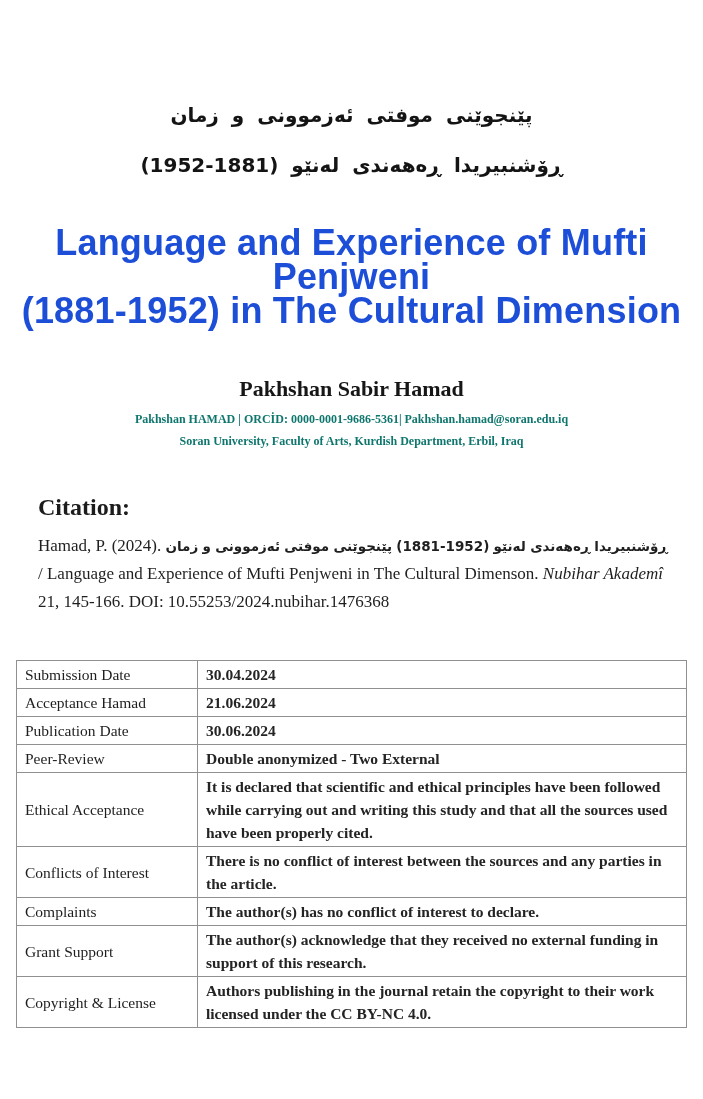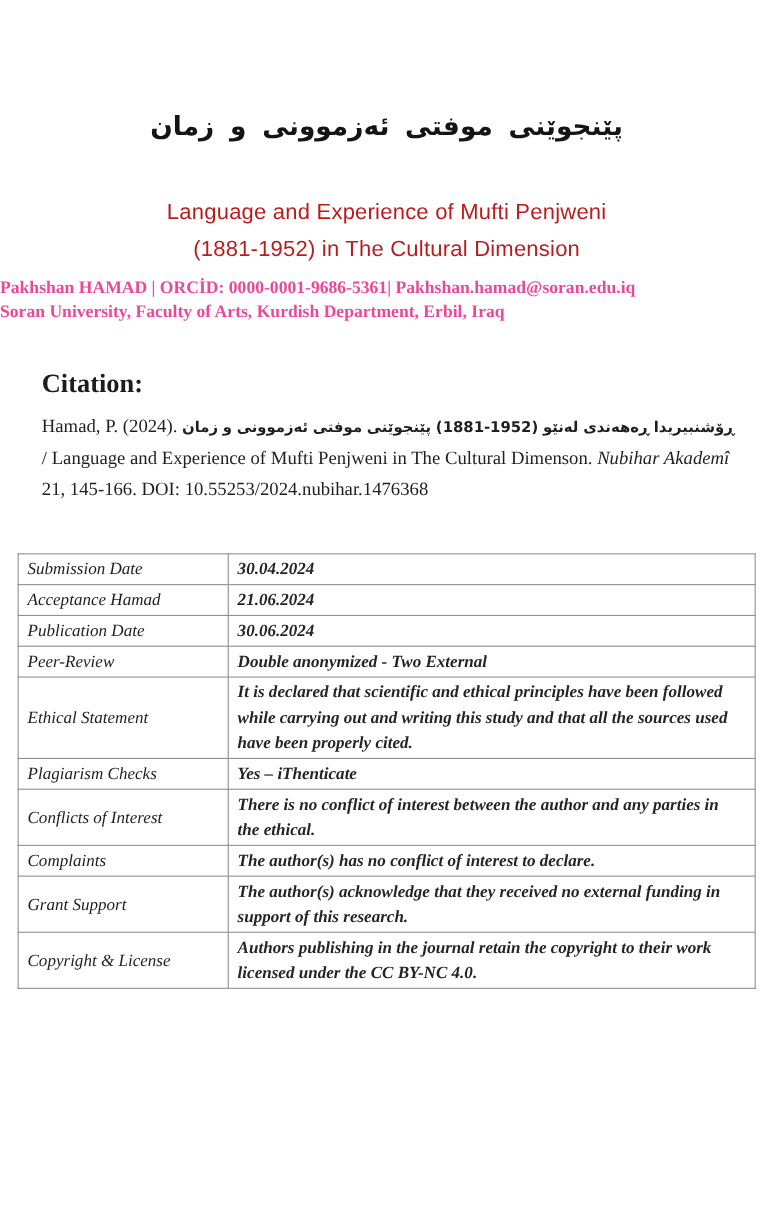--- a/index.html
+++ b/index.html
@@ -11,50 +11,51 @@
     overflow: hidden;
   }
   .page { width: 703px; height: 1099px; background: #fff; }
 
   
   .kurdish-title {
     margin-top: 90px;
     text-align: center;
     font-family: "DejaVu Sans", sans-serif;
     font-weight: 700;
-    font-size: 24px;
+    font-size: 20px;
     color: #141414;
   }
   .k-line { line-height: 50px; }
   .k-line .tok { margin: 0 3px; }
 
   
   .en-title {
     margin: 36px 0 0 0;
     text-align: center;
     font-family: "Liberation Sans", sans-serif;
-    font-weight: 400;
-    font-size: 20px;
+    font-weight: 700;
+    font-size: 36px;
     line-height: 34px;
-    color: #b91c1c;
+    color: #1d4ed8;
     letter-spacing: 0.2px;
   }
 
   
   .author-name {
     margin-top: 48px;
     text-align: center;
     font-size: 22px;
     font-weight: 700;
     color: #161616;
   }
   .author-meta, .author-aff {
-    font-size: 16px;
+    text-align: center;
+    font-size: 12px;
     font-weight: 700;
-    color: #ec4899;
+    color: #0f766e;
     line-height: 21px;
   }
   .author-meta { margin-top: 7px; }
   .author-aff  { margin-top: 1px; }
 
   
   .citation-label {
     margin: 42px 0 0 38px;
     font-size: 24px;
     font-weight: 700;
@@ -75,48 +76,53 @@
   
   .info-table {
     width: 671px;
     margin: 44px 0 0 16px;
     border-collapse: collapse;
     font-size: 15.5px;
     color: #222222;
   }
   .info-table td {
     border: 1px solid #909090;
-    padding: 2px 10px 2px 8px;
+    padding: 2px 0 2px 8px;
     vertical-align: middle;
     line-height: 23px;
-    font-style: italic;
   }
   .info-table td.lbl { width: 172px; font-weight: 400; color: #1e1e1e; }
   .info-table td.val { font-weight: 700; color: #242424; }
   .info-table .b { font-weight: 700; }
 </style>
 </head>
 <body>
 
 <div class="page">
 
   <div class="kurdish-title">
     <div class="k-line"><span class="tok" dir="rtl">زمان</span>
       <span class="tok" dir="rtl">و</span>
       <span class="tok" dir="rtl">ئەزموونی</span>
       <span class="tok" dir="rtl">موفتی</span>
       <span class="tok" dir="rtl">پێنجوێنی</span>
     </div>
+    <div class="k-line"><span class="tok">(1952-1881)</span>
+      <span class="tok" dir="rtl">لەنێو</span>
+      <span class="tok" dir="rtl">ڕەهەندی</span>
+      <span class="tok" dir="rtl">ڕۆشنبیریدا</span>
+    </div>
   </div>
 
   <h1 class="en-title">
     <span>Language and Experience of Mufti Penjweni</span><br>
     <span>(1881-1952) in The Cultural Dimension</span>
   </h1>
 
+  <div class="author-name">Pakhshan Sabir Hamad</div>
   <div class="author-meta">Pakhshan HAMAD | ORCİD: 0000-0001-9686-5361| Pakhshan.hamad@soran.edu.iq</div>
   <div class="author-aff">Soran University, Faculty of Arts, Kurdish Department, Erbil, Iraq</div>
 
   <div class="citation-label">Citation:</div>
 
   <p class="citation">
     <span>Hamad, P. (2024).</span>
     <span class="kd" dir="rtl">زمان</span>
     <span class="kd" dir="rtl">و</span>
     <span class="kd" dir="rtl">ئەزموونی</span>
@@ -143,30 +149,26 @@
       </tr>
       <tr>
         <td class="lbl">Publication Date</td>
         <td class="val">30.06.2024</td>
       </tr>
       <tr>
         <td class="lbl">Peer-Review</td>
         <td class="val">Double anonymized - Two External</td>
       </tr>
       <tr>
-        <td class="lbl">Ethical Statement</td>
+        <td class="lbl">Ethical Acceptance</td>
         <td class="val">It is declared that scientific and ethical principles have been followed while carrying out and writing this study and that all the sources used have been properly cited.</td>
       </tr>
       <tr>
-        <td class="lbl">Plagiarism Checks</td>
-        <td class="val">Yes – iThenticate</td>
-      </tr>
-      <tr>
         <td class="lbl">Conflicts of Interest</td>
-        <td class="val">There is no conflict of interest between the author and any parties in the ethical.</td>
+        <td class="val">There is no conflict of interest between the sources and any parties in the article.</td>
       </tr>
       <tr>
         <td class="lbl">Complaints</td>
         <td class="val">The author(s) has no conflict of interest to declare.</td>
       </tr>
       <tr>
         <td class="lbl">Grant Support</td>
         <td class="val">The author(s) acknowledge that they received no external funding in support of this research.</td>
       </tr>
       <tr>

